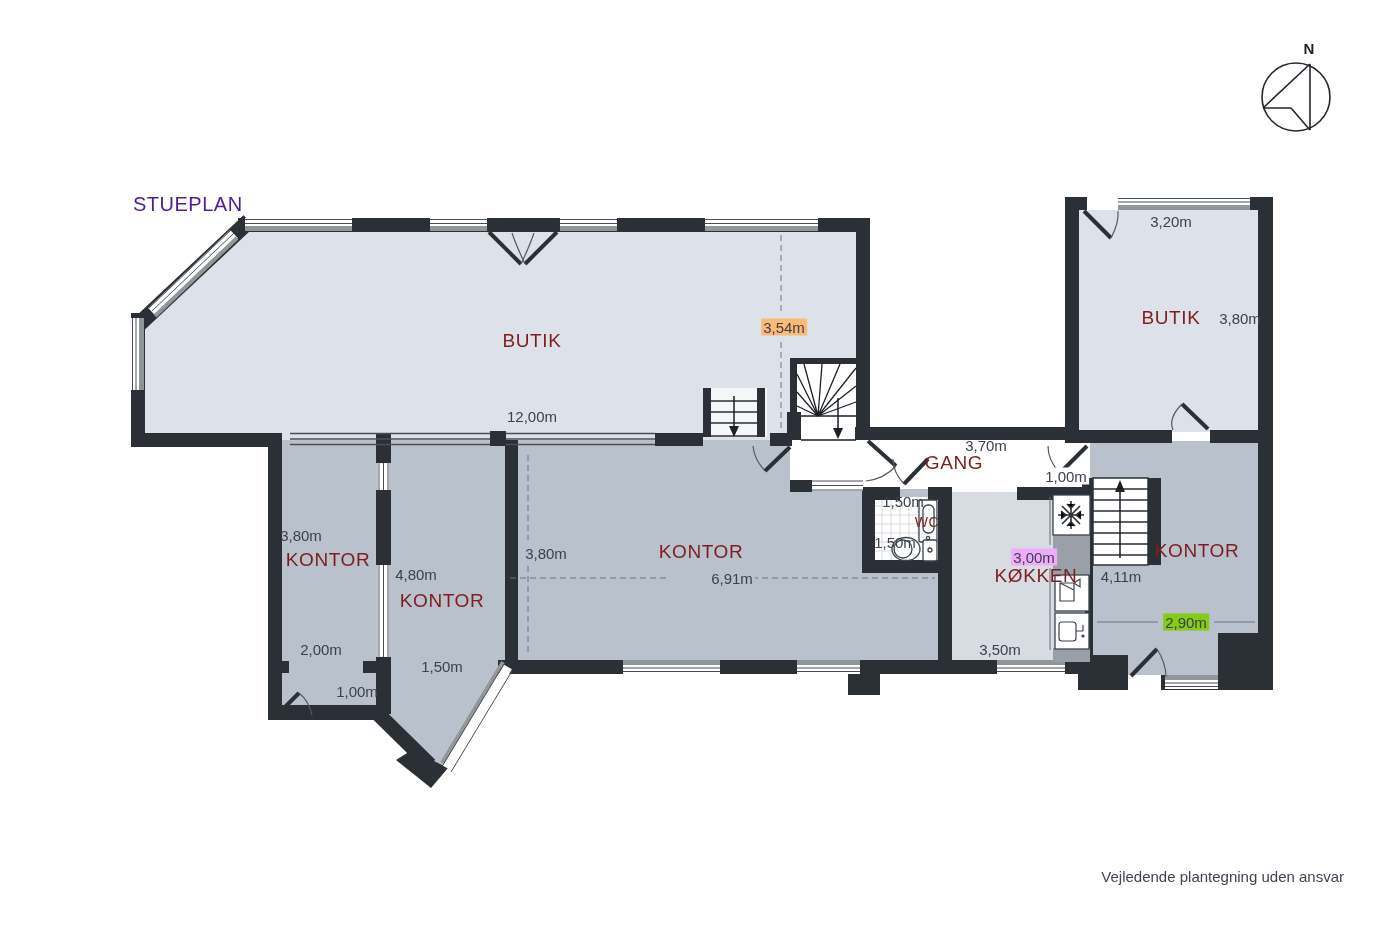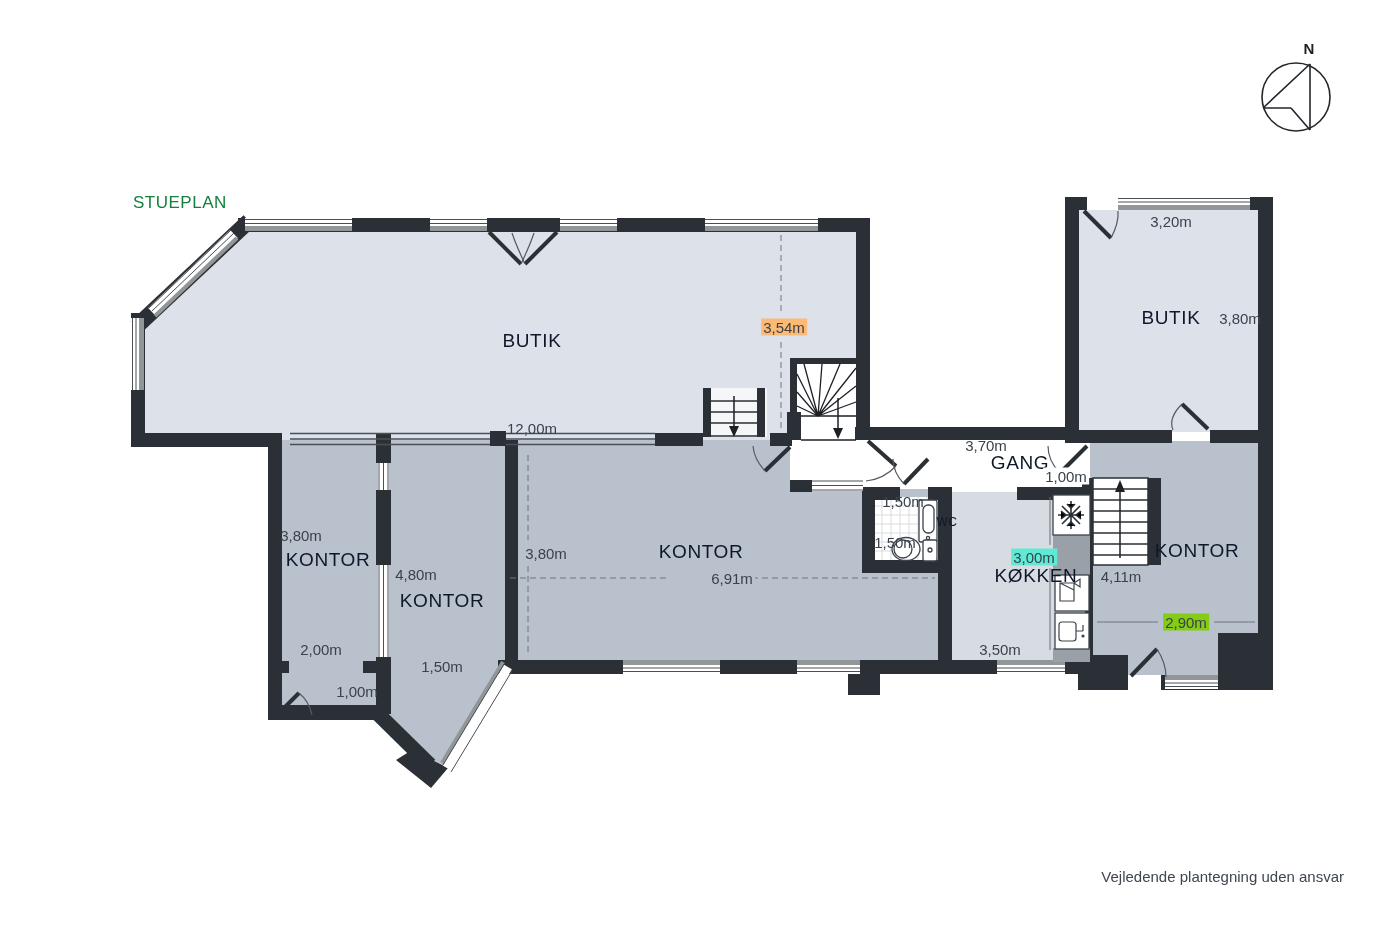--- a/index.html
+++ b/index.html
@@ -2,22 +2,22 @@
 <html><head>
 <meta charset="utf-8">
 <style>
   html,body{margin:0;padding:0;background:#fff;}
   #stage{position:relative;width:1400px;height:933px;background:#ffffff;overflow:hidden;
          font-family:"Liberation Sans", sans-serif;}
   #plan-svg{position:absolute;left:0;top:0;}
   .lbl{position:absolute;transform:translate(-50%,-50%);white-space:nowrap;
        color:#3b424c;font-size:15px;}
   .room{position:absolute;transform:translate(-50%,-50%);white-space:nowrap;
-        color:#0f172a;font-size:19px;letter-spacing:.6px;}
-  .title{position:absolute;color:#15803d;font-size:17px;letter-spacing:.5px;}
+        color:#7f1d1d;font-size:19px;letter-spacing:.6px;}
+  .title{position:absolute;color:#4c1d95;font-size:20px;letter-spacing:.5px;}
   .disclaimer{position:absolute;color:#3f4650;font-size:15px;margin-left:24px;}
   .north-n{position:absolute;transform:translate(-50%,-50%);color:#1d2126;
            font-weight:bold;font-size:15px;}
 </style>
 </head>
 <body>
 
 <div id="stage">
 
 <svg id="plan-svg" width="1400" height="933" viewBox="0 0 1400 933">
@@ -274,37 +274,37 @@
     <circle cx="1296" cy="97" r="34"></circle>
     <path d="M1310,64 V130 M1310,64 L1263,108 M1263,108 H1291 M1291,108 L1310,130"></path>
   </g>
 </svg>
 
 <div class="title" style="left:133px;top:193px;">STUEPLAN</div>
 <div class="north-n" style="left:1309px;top:48px;">N</div>
 <div class="disclaimer" style="right:56px;top:868px;">Vejledende plantegning uden ansvar</div>
 
 <div class="room" style="left:532px;top:341px;">BUTIK</div>
-<div class="lbl" style="left:532px;top:428px;">12,00m</div>
+<div class="lbl" style="left:532px;top:416px;">12,00m</div>
 <div class="lbl" style="left:784px;top:327px;background:#fdba74;padding:0 2px;">3,54m</div>
 
 <div class="room" style="left:1171px;top:318px;">BUTIK</div>
 <div class="lbl" style="left:1171px;top:221px;">3,20m</div>
 <div class="lbl" style="left:1240px;top:318px;">3,80m</div>
 
-<div class="room" style="left:1020px;top:463px;">GANG</div>
+<div class="room" style="left:954px;top:463px;">GANG</div>
 <div class="lbl" style="left:986px;top:445px;">3,70m</div>
 <div class="lbl" style="left:1066px;top:476px;background:#ffffff;padding:0 2px;">1,00m</div>
 
-<div class="room" style="left:947px;top:522px;font-size:12px;">WC</div>
+<div class="room" style="left:927px;top:522px;font-size:14px;">WC</div>
 <div class="lbl" style="left:903px;top:501px;">1,50m</div>
 <div class="lbl" style="left:895px;top:542px;">1,50m</div>
 
 <div class="room" style="left:1012px;top:576px;margin-left:24px;">KØKKEN</div>
-<div class="lbl" style="left:1034px;top:557px;background:#5eead4;padding:0 2px;">3,00m</div>
+<div class="lbl" style="left:1034px;top:557px;background:#f0abfc;padding:0 2px;">3,00m</div>
 <div class="lbl" style="left:1000px;top:649px;">3,50m</div>
 
 <div class="room" style="left:328px;top:560px;">KONTOR</div>
 <div class="lbl" style="left:301px;top:535px;">3,80m</div>
 <div class="lbl" style="left:321px;top:649px;text-align:center;">2,00m</div>
 <div class="lbl" style="left:357px;top:691px;">1,00m</div>
 
 <div class="room" style="left:442px;top:601px;">KONTOR</div>
 <div class="lbl" style="left:416px;top:574px;">4,80m</div>
 <div class="lbl" style="left:442px;top:666px;">1,50m</div>

